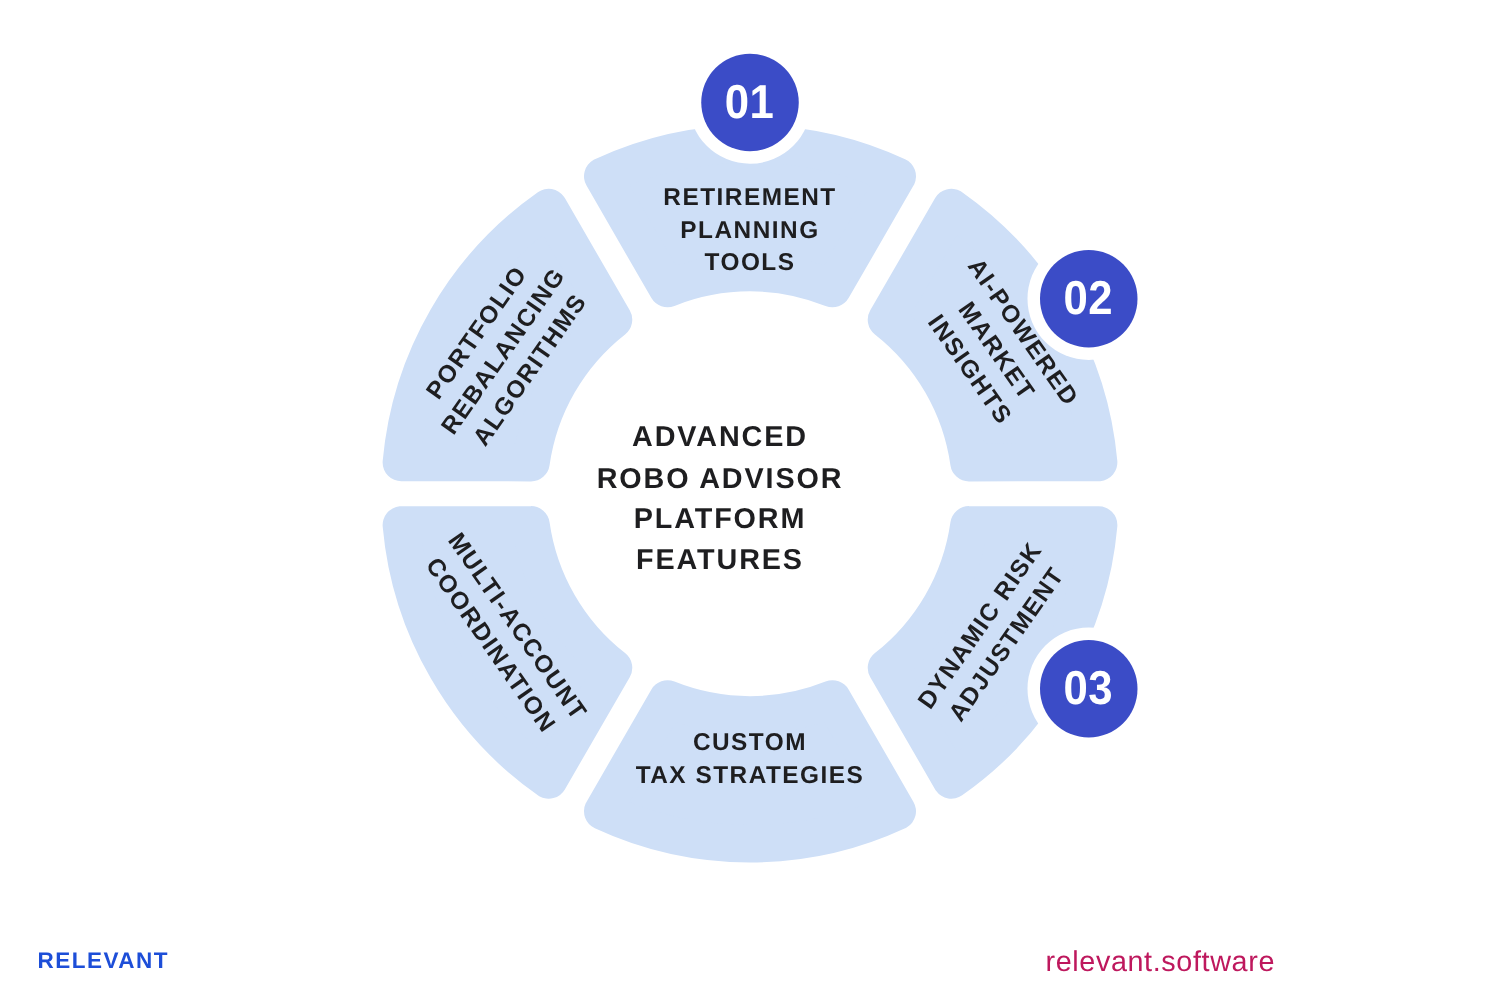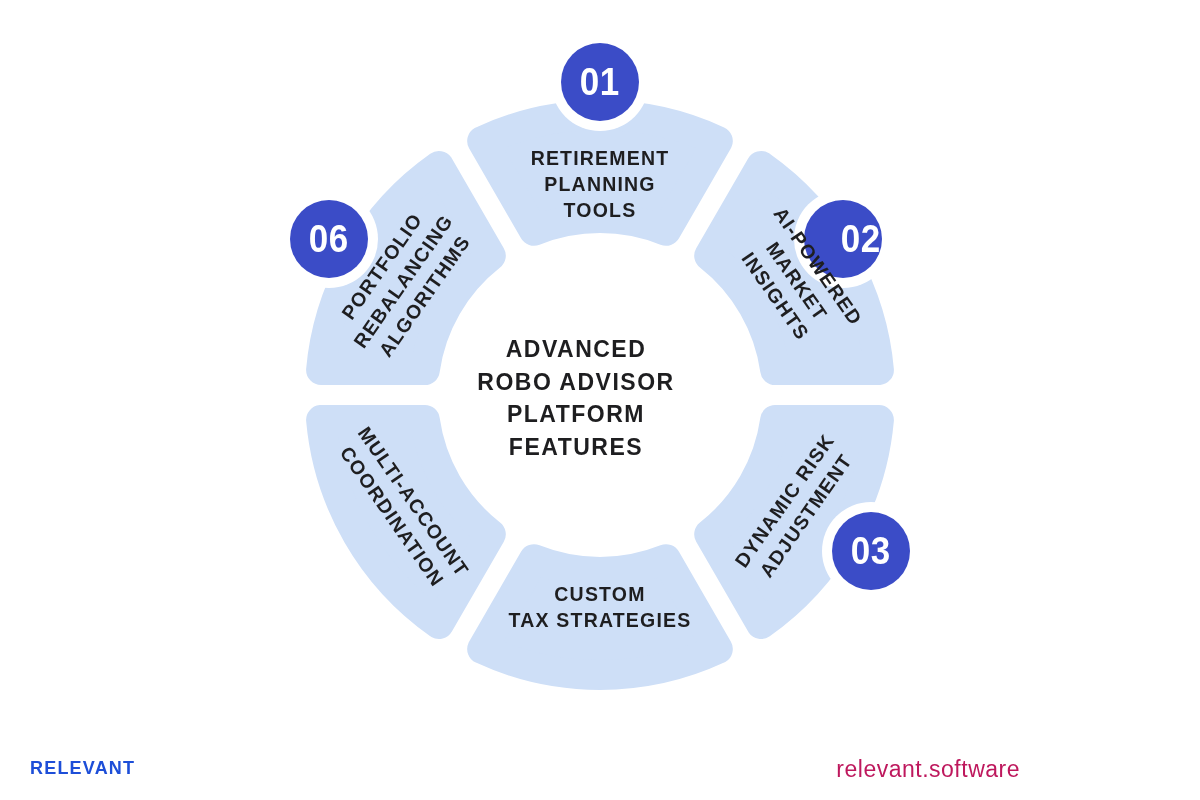--- a/index.html
+++ b/index.html
@@ -104,28 +104,25 @@
     <path class="seg-arc" d="M 761.1 166.0 A 280 280 0 0 1 878.9 370.0 L 775.2 370.1 A 177 177 0 0 0 709.2 255.7 Z"></path>
     <path class="seg-arc" d="M 878.9 420.0 A 280 280 0 0 1 761.1 624.0 L 709.2 534.3 A 177 177 0 0 0 775.2 419.9 Z"></path>
     <path class="seg-arc" d="M 717.8 649.0 A 280 280 0 0 1 482.2 649.0 L 534.0 559.2 A 177 177 0 0 0 666.0 559.2 Z"></path>
     <path class="seg-arc" d="M 438.9 624.0 A 280 280 0 0 1 321.1 420.0 L 424.8 419.9 A 177 177 0 0 0 490.8 534.3 Z"></path>
     <path class="seg-arc" d="M 321.1 370.0 A 280 280 0 0 1 438.9 166.0 L 490.8 255.7 A 177 177 0 0 0 424.8 370.1 Z"></path>
   </svg>
 
   <div class="badge" style="left:600px;  top:82px;">
     <span class="badge-num">01</span>
   </div>
-  <div class="badge" style="left:843px;  top:239px;justify-content:flex-end;">
+  <div class="badge" style="left:871px;  top:239px;">
     <span class="badge-num">02</span>
   </div>
   <div class="badge" style="left:871px;  top:551px;">
     <span class="badge-num">03</span>
-  </div>
-  <div class="badge" style="left:329px;  top:239px;">
-    <span class="badge-num">06</span>
   </div>
 
   <div class="seg-label" style="left:600px; top:184px; --r:0deg;">RETIREMENT
 PLANNING
 TOOLS</div>
   <div class="seg-label" style="left:797px; top:281px; --r:55deg;">AI-POWERED
 MARKET
 INSIGHTS</div>
   <div class="seg-label" style="left:795px; top:508px; --r:-55deg;">DYNAMIC RISK
 ADJUSTMENT</div>

